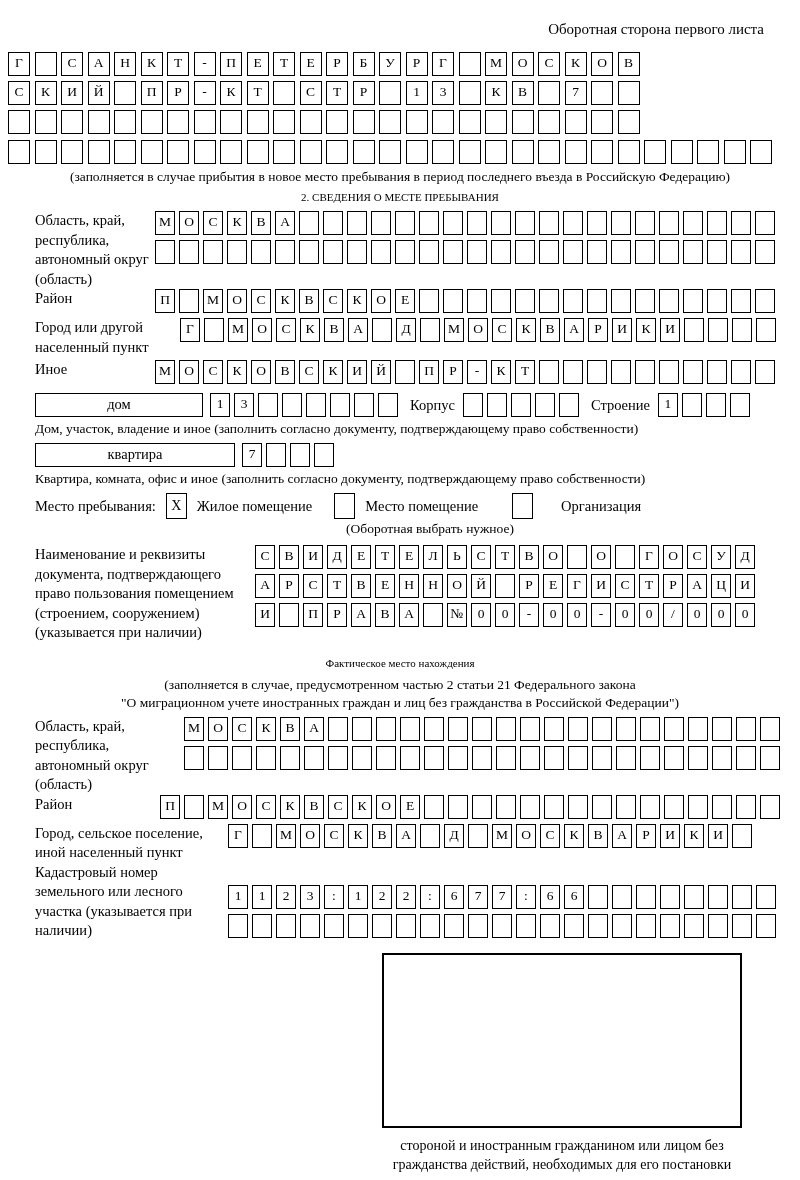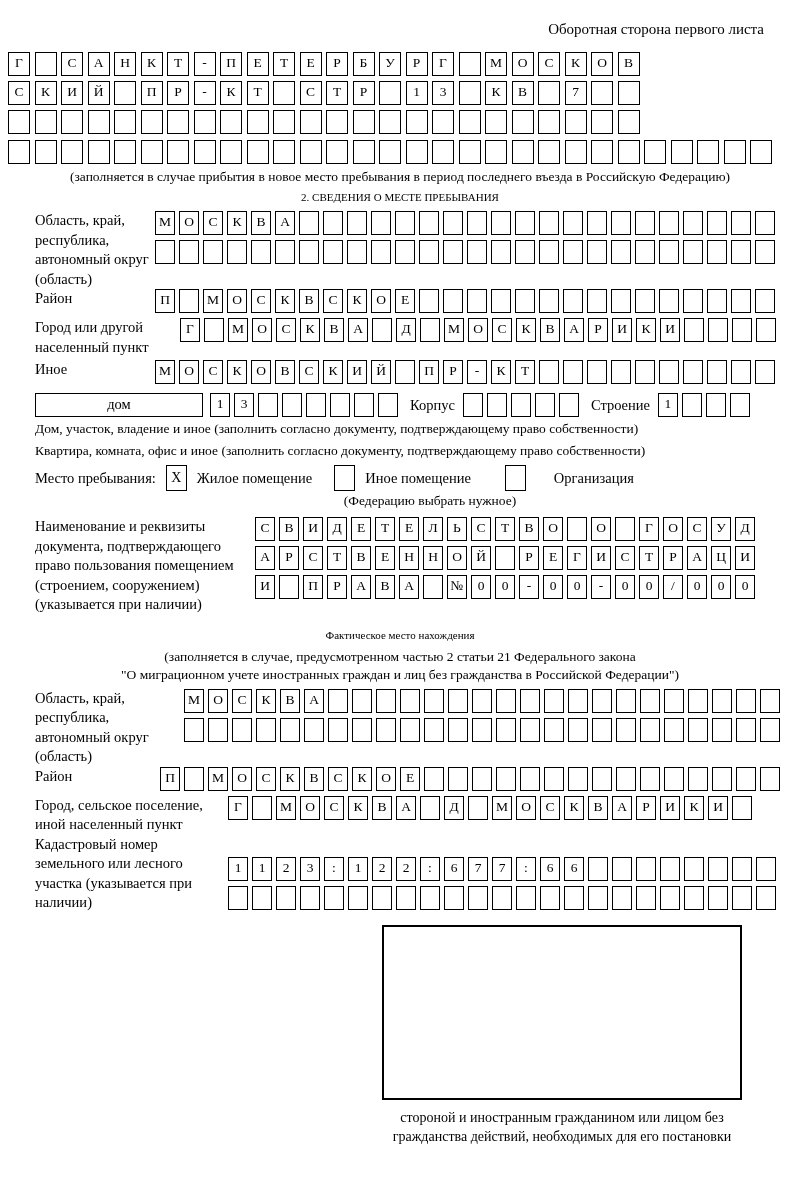--- a/index.html
+++ b/index.html
@@ -80,32 +80,35 @@
   <div class="field-row" style="margin-top:3px;">
     <div class="flabel w147">Иное</div>
     <div class="cellrow"><span class="cell">М</span><span class="cell">О</span><span class="cell">С</span><span class="cell">К</span><span class="cell">О</span><span class="cell">В</span><span class="cell">С</span><span class="cell">К</span><span class="cell">И</span><span class="cell">Й</span><span class="cell"></span><span class="cell">П</span><span class="cell">Р</span><span class="cell">-</span><span class="cell">К</span><span class="cell">Т</span><span class="cell"></span><span class="cell"></span><span class="cell"></span><span class="cell"></span><span class="cell"></span><span class="cell"></span><span class="cell"></span><span class="cell"></span><span class="cell"></span><span class="cell"></span></div>
   </div>
 
   <div class="flat-row" style="margin-top:4px;">
     <span class="namedbox housebox">дом</span><span class="cellrow" style="display:inline-block;"><span class="cell">1</span><span class="cell">3</span><span class="cell"></span><span class="cell"></span><span class="cell"></span><span class="cell"></span><span class="cell"></span><span class="cell"></span></span><span class="inline-lab">Корпус</span><span class="cellrow" style="display:inline-block;"><span class="cell"></span><span class="cell"></span><span class="cell"></span><span class="cell"></span><span class="cell"></span></span><span class="inline-lab">Строение</span><span class="cellrow" style="display:inline-block;"><span class="cell">1</span><span class="cell"></span><span class="cell"></span><span class="cell"></span></span>
   </div>
   <div class="caption-left">Дом, участок, владение и иное (заполнить согласно документу, подтверждающему право собственности)</div>
 
+  <div class="flat-row">
+    <span class="namedbox aptbox">квартира</span><span class="cellrow" style="display:inline-block;"><span class="cell">7</span><span class="cell"></span><span class="cell"></span><span class="cell"></span></span>
+  </div>
   <div class="caption-left">Квартира, комната, офис и иное (заполнить согласно документу, подтверждающему право собственности)</div>
 
   <div class="chk-row">
     <span>Место пребывания:</span>
     <span class="chkbox">X</span>
     <span>Жилое помещение</span>
     <span class="chkbox" style="margin-left:22px;"></span>
-    <span>Иное помещение</span>
+    <span>Место помещение</span>
     <span class="chkbox" style="margin-left:34px;"></span>
     <span style="margin-left:18px;">Организация</span>
   </div>
-  <div class="chk-caption">(Федерацию выбрать нужное)</div>
+  <div class="chk-caption">(Оборотная выбрать нужное)</div>
 
   <div class="field-row">
     <div class="flabel w247">Наименование и реквизиты документа, подтверждающего право пользования помещением (строением, сооружением) (указывается при наличии)</div>
     <div>
       <div class="cellrow"><span class="cell">С</span><span class="cell">В</span><span class="cell">И</span><span class="cell">Д</span><span class="cell">Е</span><span class="cell">Т</span><span class="cell">Е</span><span class="cell">Л</span><span class="cell">Ь</span><span class="cell">С</span><span class="cell">Т</span><span class="cell">В</span><span class="cell">О</span><span class="cell"></span><span class="cell">О</span><span class="cell"></span><span class="cell">Г</span><span class="cell">О</span><span class="cell">С</span><span class="cell">У</span><span class="cell">Д</span></div>
       <div class="cellrow"><span class="cell">А</span><span class="cell">Р</span><span class="cell">С</span><span class="cell">Т</span><span class="cell">В</span><span class="cell">Е</span><span class="cell">Н</span><span class="cell">Н</span><span class="cell">О</span><span class="cell">Й</span><span class="cell"></span><span class="cell">Р</span><span class="cell">Е</span><span class="cell">Г</span><span class="cell">И</span><span class="cell">С</span><span class="cell">Т</span><span class="cell">Р</span><span class="cell">А</span><span class="cell">Ц</span><span class="cell">И</span></div>
       <div class="cellrow"><span class="cell">И</span><span class="cell"></span><span class="cell">П</span><span class="cell">Р</span><span class="cell">А</span><span class="cell">В</span><span class="cell">А</span><span class="cell"></span><span class="cell">№</span><span class="cell">0</span><span class="cell">0</span><span class="cell">-</span><span class="cell">0</span><span class="cell">0</span><span class="cell">-</span><span class="cell">0</span><span class="cell">0</span><span class="cell">/</span><span class="cell">0</span><span class="cell">0</span><span class="cell">0</span></div>
     </div>
   </div>
 

